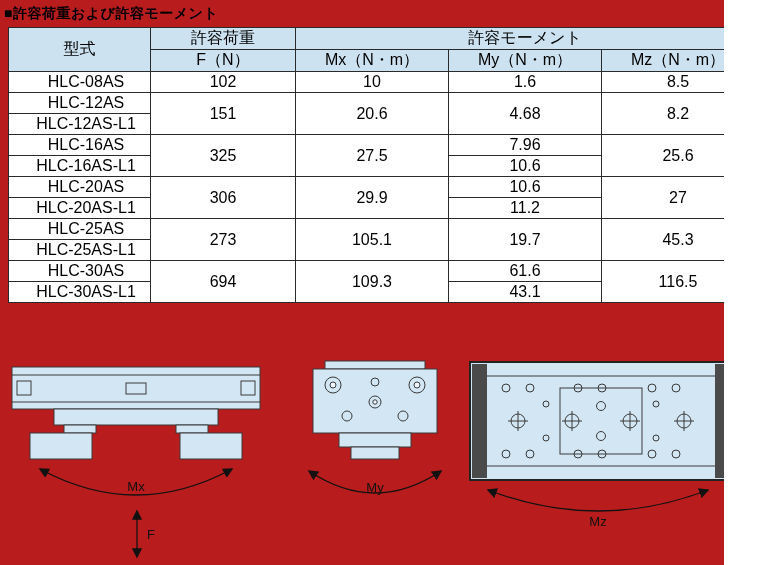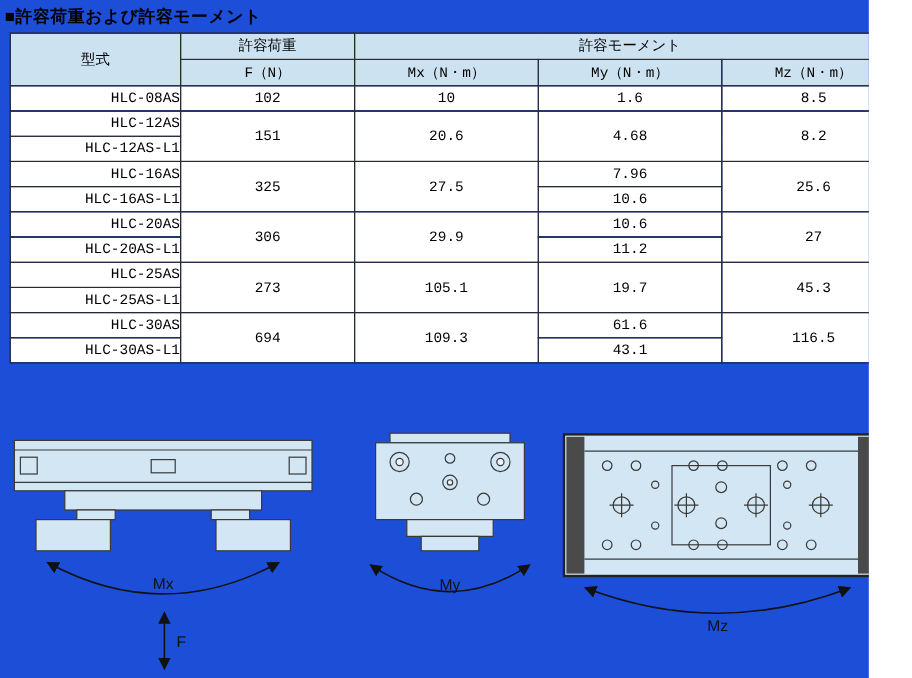--- a/index.html
+++ b/index.html
@@ -1,29 +1,29 @@
 <!DOCTYPE html>
 <html><head>
 <meta charset="utf-8">
 <style>
   * { margin:0; padding:0; box-sizing:border-box; }
   html,body { background:#fff; }
   body { font-family:"Liberation Sans","DejaVu Sans",sans-serif; color:#000; }
-  .page { position:relative; width:724px; height:565px; background:#1d4ed8; overflow:hidden; }
+  .page { position:relative; width:724px; height:565px; background:#b91c1c; overflow:hidden; }
 
   .title { position:absolute; left:4px; top:5px; font-size:14px; font-weight:bold; letter-spacing:0.5px; }
 
   table.spec { position:absolute; left:8px; top:27px; width:746px;
                border-collapse:collapse; table-layout:fixed;
-               font-size:12px; border:1.5px solid #222;font-family:Liberation Mono, monospace; }
+               font-size:16px; border:1.5px solid #222; }
   table.spec th, table.spec td { border:1px solid #2a2a2a; text-align:center;
                vertical-align:middle; padding:0; overflow:hidden; white-space:nowrap; }
   table.spec th { background:#cde2f0; font-weight:normal; height:22px; }
   table.spec td { background:#fff; height:21px; }
-  table.spec td.model { text-align:right; padding-left:13px; }
+  table.spec td.model { text-align:center; padding-left:13px; }
 
   .fig { position:absolute; }
   .fig text { font-family:"Liberation Sans","DejaVu Sans",sans-serif; }
   .fig-side { left:6px;  top:355px; }
   .fig-end  { left:295px; top:355px; }
   .fig-top  { left:460px; top:356px; }
 </style>
 </head>
 <body>
 

